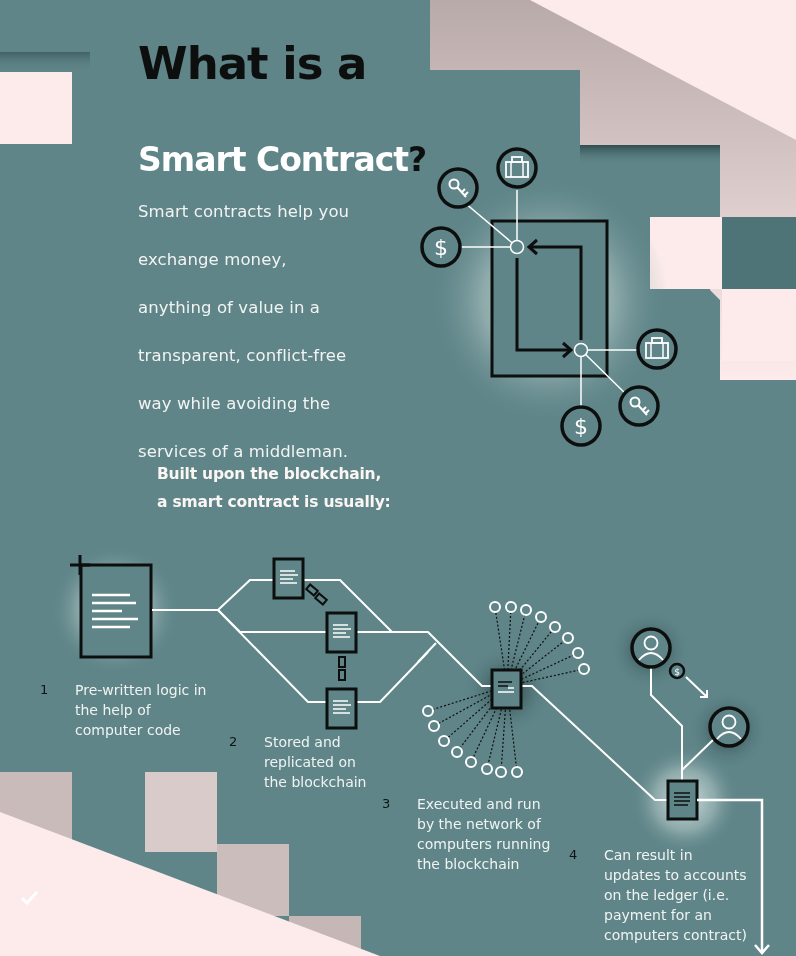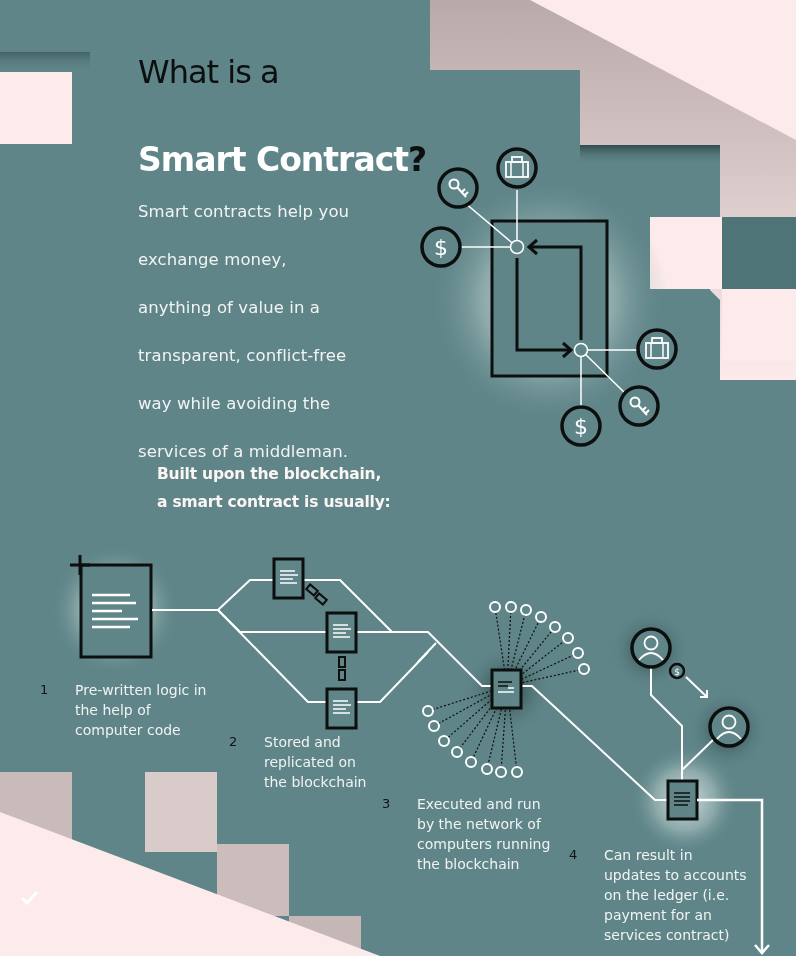--- a/index.html
+++ b/index.html
@@ -1,20 +1,20 @@
 <!DOCTYPE html>
 <html><head>
 <meta charset="utf-8">
 <style>
   html,body{margin:0;padding:0;}
   body{width:796px;height:956px;overflow:hidden;background:#5f8588;font-family:"DejaVu Sans",sans-serif;}
   #stage{position:relative;width:796px;height:956px;overflow:hidden;background:#5f8588;}
   #bg-svg{position:absolute;left:0;top:0;width:796px;height:956px;}
   .txt{position:absolute;margin:0;}
-  #title-l1{left:138px;top:52px;font-family:"DejaVu Sans",sans-serif;font-weight:normal;font-size:32px;letter-spacing:-1px;color:#0d0f0f;line-height:40px;}
+  #title-l1{left:138px;top:44px;font-family:"DejaVu Sans",sans-serif;font-weight:bold;font-size:45px;letter-spacing:-1px;color:#0d0f0f;line-height:40px;}
   #title-l2{left:138px;top:96px;font-family:"DejaVu Sans",sans-serif;font-weight:bold;font-size:33px;letter-spacing:-1px;color:#ffffff;line-height:40px;margin-top:44px;}
   #title-l2 .q{color:#0d0f0f;}
   #intro{left:138px;top:178px;width:250px;font-size:16.5px;line-height:28px;color:#f2f4f3;letter-spacing:0.1px;}
   #intro span{display:block;white-space:nowrap;margin-top:20px;}
   #sub{left:138px;top:460px;font-weight:bold;font-size:15.5px;line-height:28px;color:#fbf5f3;letter-spacing:-0.2px;}
   #sub span{display:block;white-space:nowrap;margin-left:19px;}
   .step{position:absolute;font-size:14px;line-height:20px;color:#f0f3f2;}
   .step .num{position:absolute;left:-15px;top:0;color:#101414;font-size:13px;}
   .step .ln{display:block;white-space:nowrap;margin-left:20px;}
 </style>
@@ -289,16 +289,16 @@
     <span class="ln">computers running</span>
     <span class="ln">the blockchain</span>
   </div>
 
   <div class="step" style="left:584px;top:845px;">
     <span class="num">4</span>
     <span class="ln">Can result in</span>
     <span class="ln">updates to accounts</span>
     <span class="ln">on the ledger (i.e.</span>
     <span class="ln">payment for an</span>
-    <span class="ln">services contract)</span>
+    <span class="ln">computers contract)</span>
   </div>
 
 </div>
 
 </body></html>

